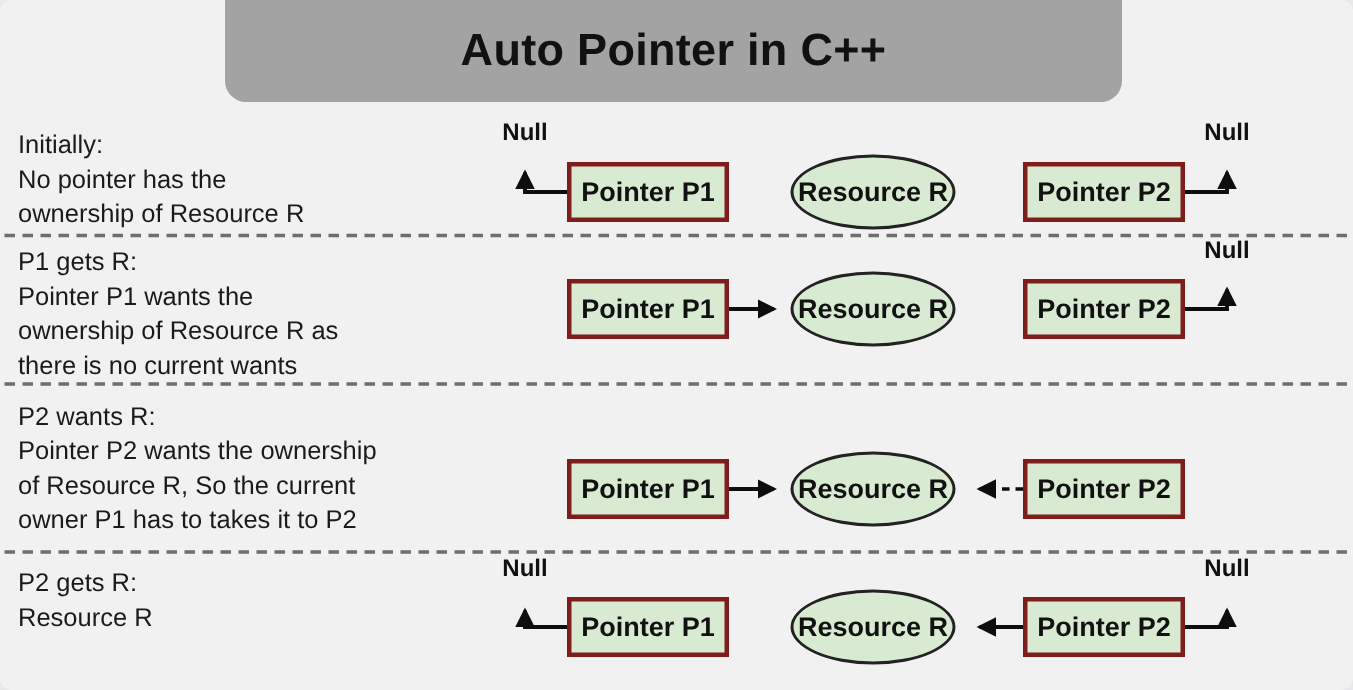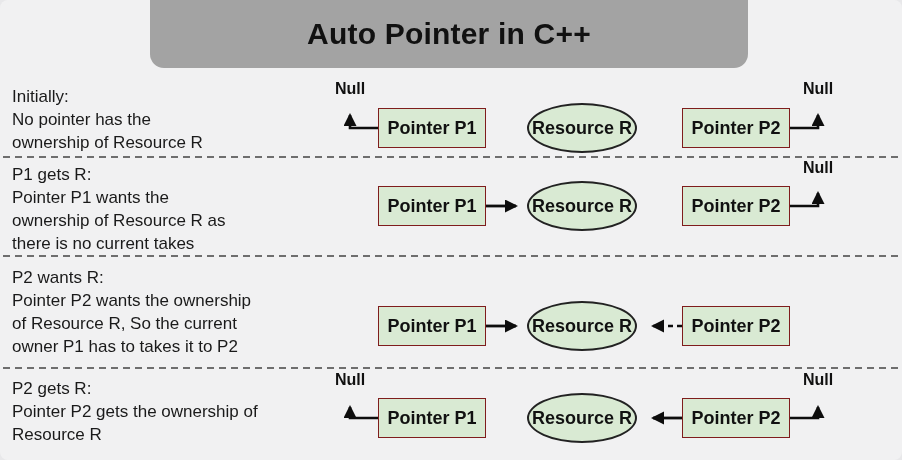--- a/index.html
+++ b/index.html
@@ -34,21 +34,21 @@
   .node{
     position:absolute;
     box-sizing:border-box;
     display:flex;align-items:center;justify-content:center;
     background:#d9ead3;
     font-size:18px;font-weight:700;color:#111111;
     white-space:nowrap;
   }
   .box{
     width:108px;height:40px;
-    border:1px solid #7f1d1d;
+    border:3px solid #7f1d1d;
   }
   .ellipse{
     width:110px;height:50px;
     border:2px solid #222222;
     border-radius:50%;
   }
   .null-label{
     position:absolute;width:44px;text-align:center;
     font-size:16px;font-weight:700;color:#111111;
   }
@@ -99,40 +99,39 @@
   <div class="null-label" style="left:328px;top:80px">Null</div>
   <div class="null-label" style="left:796px;top:80px">Null</div>
   <div class="node box" style="left:378px;top:108px">Pointer P1</div>
   <div class="node ellipse" style="left:527px;top:103px">Resource R</div>
   <div class="node box" style="left:682px;top:108px">Pointer P2</div>
 
   <div class="caption" style="top:163px">
     <div>P1 gets R:</div>
     <div>Pointer P1 wants the</div>
     <div>ownership of Resource R as</div>
-    <div>there is no current takes</div>
+    <div>there is no current wants</div>
   </div>
   <div class="null-label" style="left:796px;top:159px">Null</div>
   <div class="node box" style="left:378px;top:186px">Pointer P1</div>
   <div class="node ellipse" style="left:527px;top:181px">Resource R</div>
   <div class="node box" style="left:682px;top:186px">Pointer P2</div>
 
   <div class="caption" style="top:266px">
     <div>P2 wants R:</div>
     <div>Pointer P2 wants the ownership</div>
     <div>of Resource R, So the current</div>
     <div>owner P1 has to takes it to P2</div>
   </div>
   <div class="node box" style="left:378px;top:306px">Pointer P1</div>
   <div class="node ellipse" style="left:527px;top:301px">Resource R</div>
   <div class="node box" style="left:682px;top:306px">Pointer P2</div>
 
   <div class="caption" style="top:377px">
     <div>P2 gets R:</div>
-    <div>Pointer P2 gets the ownership of</div>
     <div>Resource R</div>
   </div>
   <div class="null-label" style="left:328px;top:371px">Null</div>
   <div class="null-label" style="left:796px;top:371px">Null</div>
   <div class="node box" style="left:378px;top:398px">Pointer P1</div>
   <div class="node ellipse" style="left:527px;top:393px">Resource R</div>
   <div class="node box" style="left:682px;top:398px">Pointer P2</div>
 
 </div>
 

